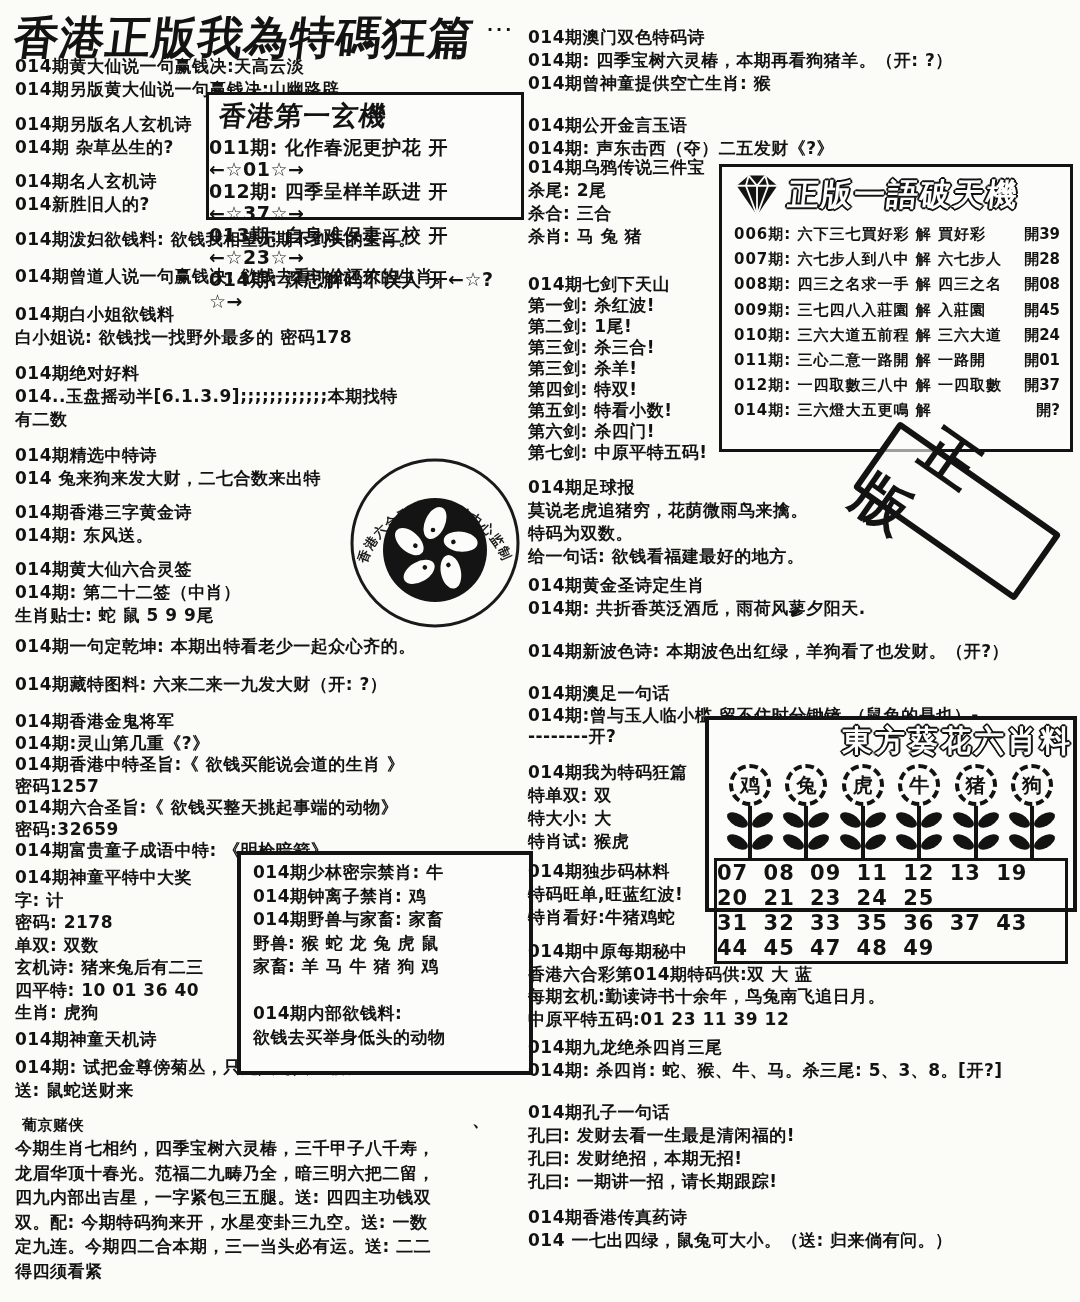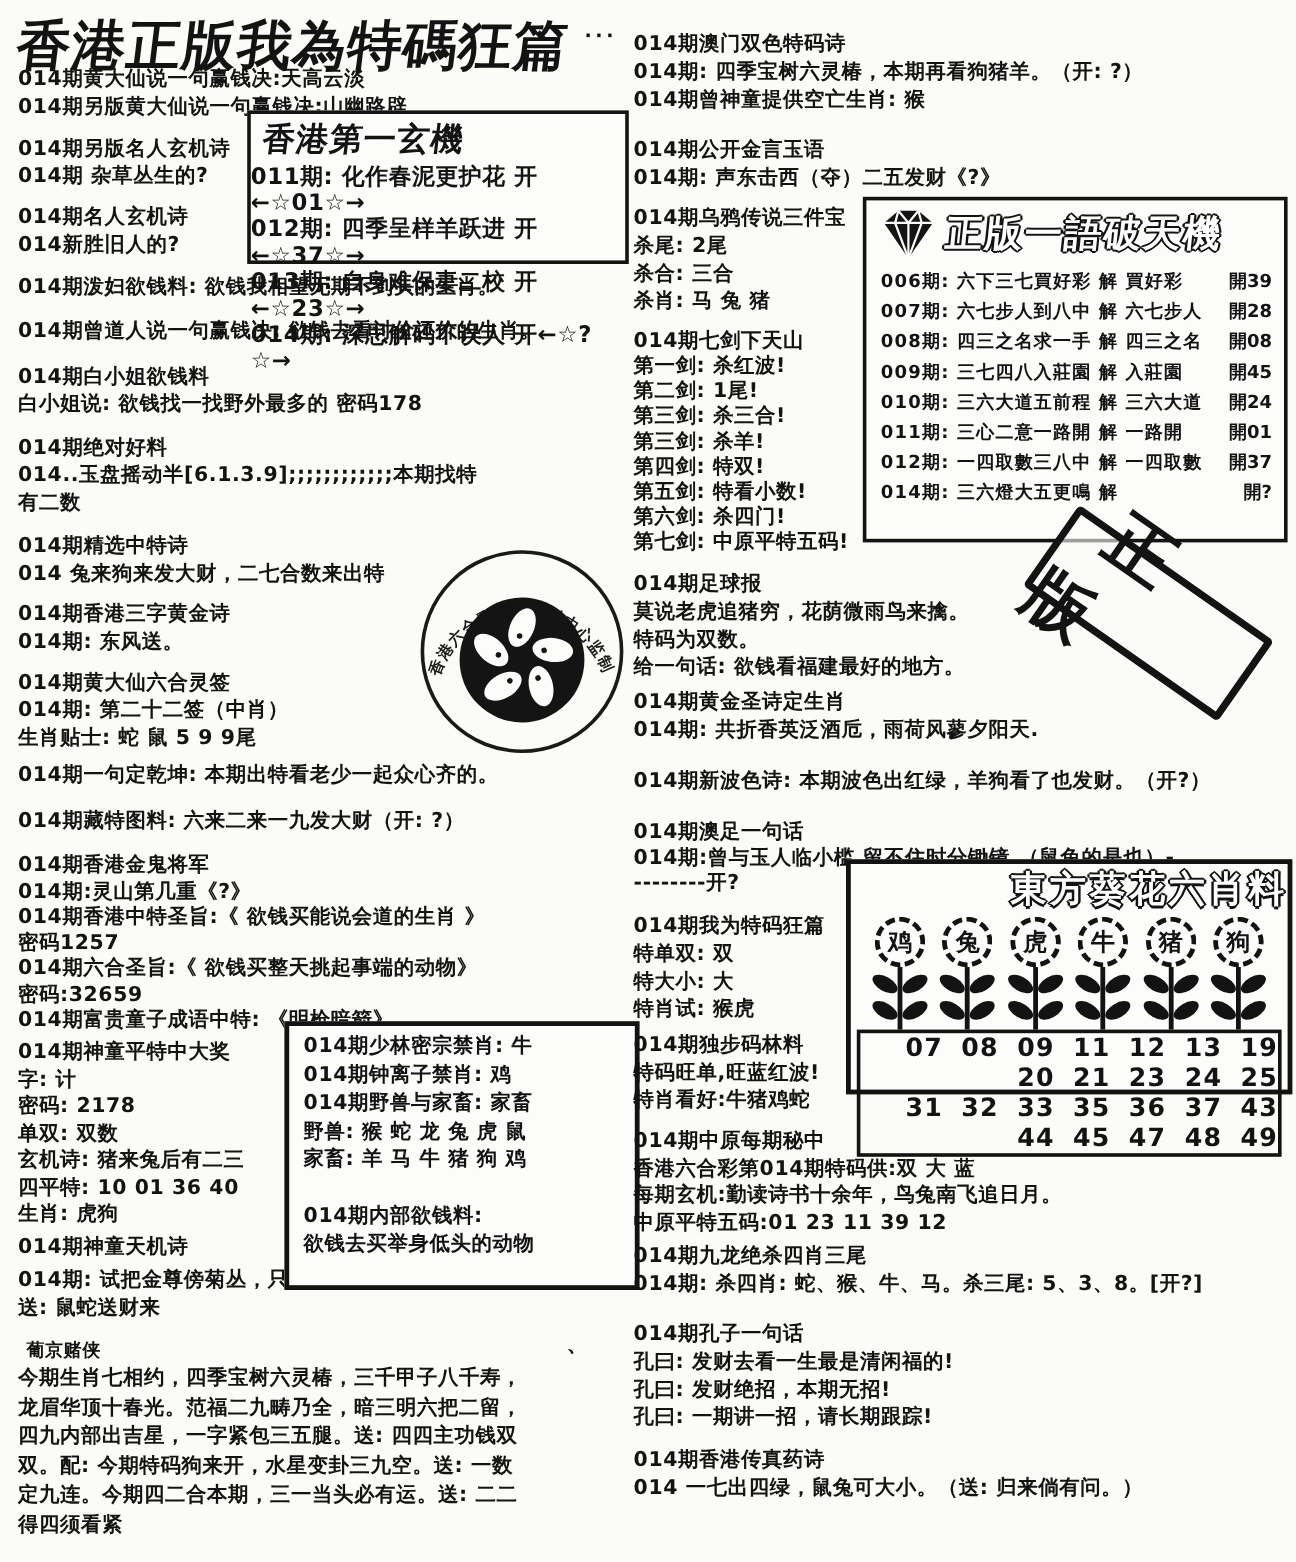--- a/index.html
+++ b/index.html
@@ -66,21 +66,21 @@
     width:34px;height:34px;border:4px dashed #131313;border-radius:50%;background:#fcfcfa;
     display:flex;align-items:center;justify-content:center;font-size:20px;z-index:2;
   }
   .stem{position:absolute;left:50%;top:40px;width:4px;height:54px;background:#131313;transform:translateX(-50%);}
   .leaf{position:absolute;width:23px;height:12px;background:#131313;border-radius:50%;}
   .leaf.l1{left:1px;top:50px;transform:rotate(30deg);}
   .leaf.r1{right:1px;top:50px;transform:rotate(-30deg);}
   .leaf.l2{left:1px;top:72px;transform:rotate(30deg);}
   .leaf.r2{right:1px;top:72px;transform:rotate(-30deg);}
   .kui-numbers{
-    border:3px solid #131313;margin:0 5px 0 5px;text-align:right;
+    border:3px solid #131313;margin:0 5px 0 5px;text-align:left;
     font-size:21px;line-height:25px;white-space:pre-line;letter-spacing:1px;word-spacing:7px;
   }
   .seal-wrap{left:346px;top:446px;width:178px;height:188px;}
   .small-head{font-size:15px;}
 </style>
 </head>
 <body>
 
 <div class="main-title">香港正版我為特碼狂篇</div>
 <div class="title-dots">···</div>
@@ -181,21 +181,21 @@
         </g>
     </g>
   </svg>
 </div>
 
 <div class="blk" style="left:528px;top:26px">014期澳门双色特码诗
 014期: 四季宝树六灵椿，本期再看狗猪羊。（开: ?）
 014期曾神童提供空亡生肖: 猴</div>
 <div class="blk" style="left:528px;top:114px">014期公开金言玉语
 014期: 声东击西（夺）二五发财《?》</div>
-<div class="blk" style="left:528px;top:171px">014期乌鸦传说三件宝
+<div class="blk" style="left:528px;top:156px">014期乌鸦传说三件宝
 杀尾: 2尾
 杀合: 三合
 杀肖: 马 兔 猪</div>
 <div class="blk sword" style="left:528px;top:274px">014期七剑下天山
 第一剑: 杀红波!
 第二剑: 1尾!
 第三剑: 杀三合!
 第三剑: 杀羊!
 第四剑: 特双!
 第五剑: 特看小数!

